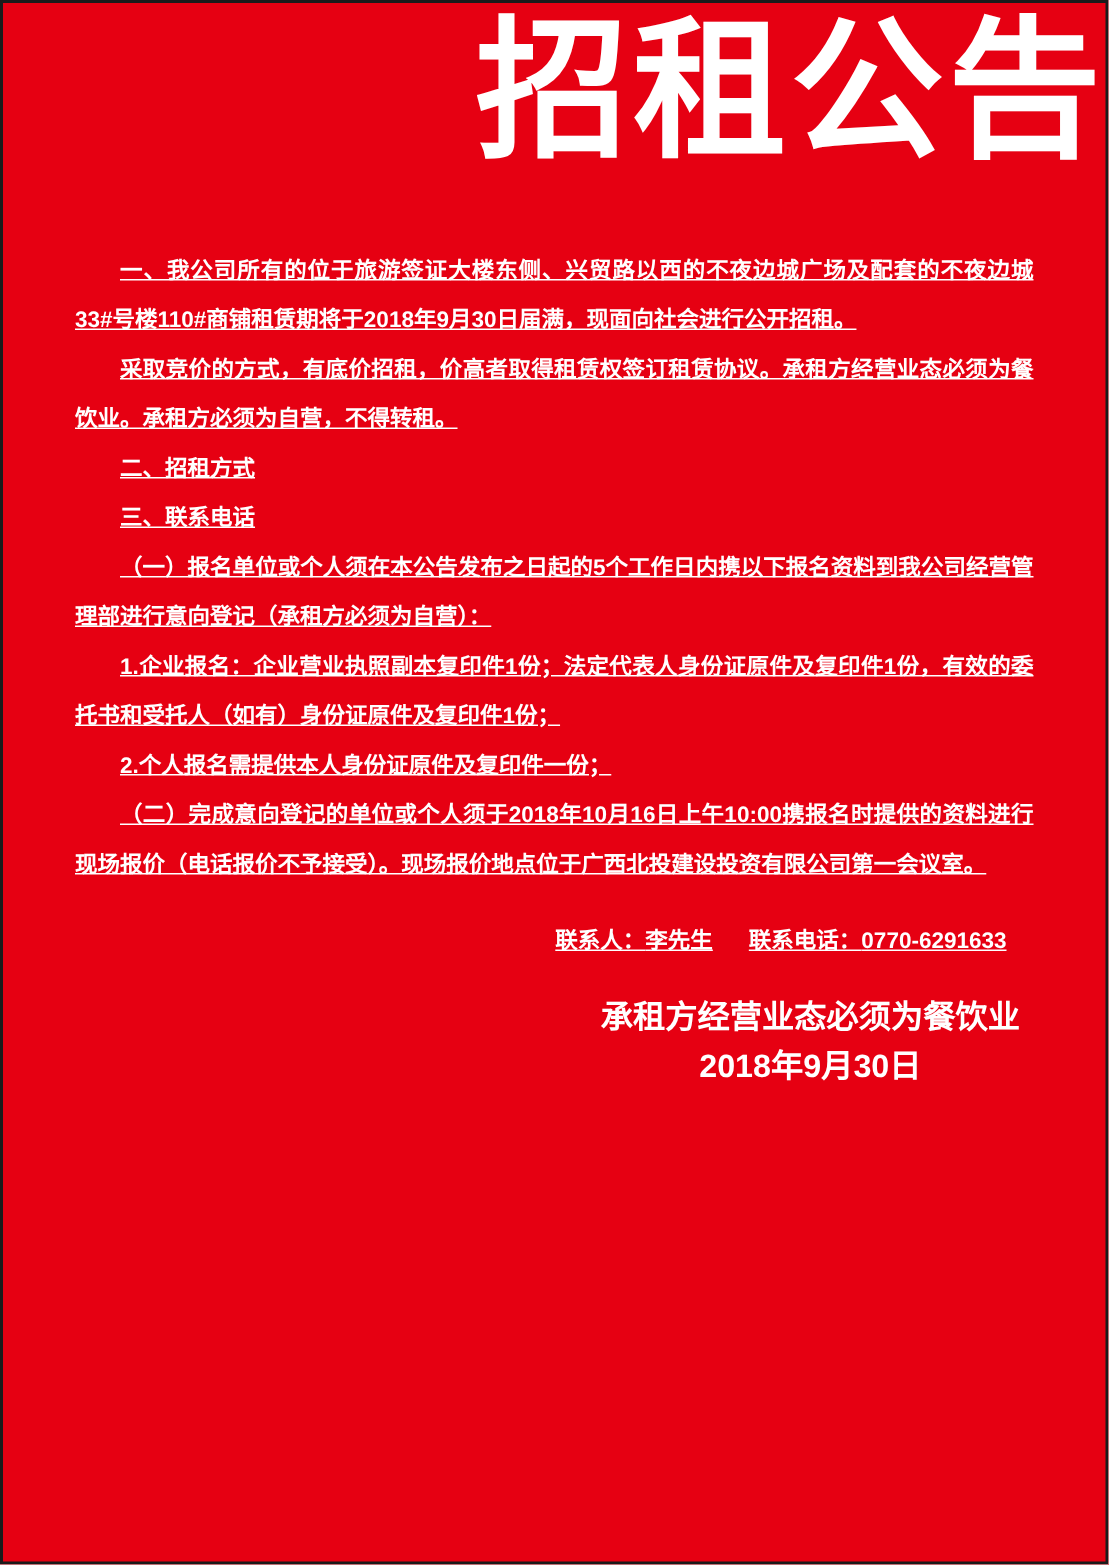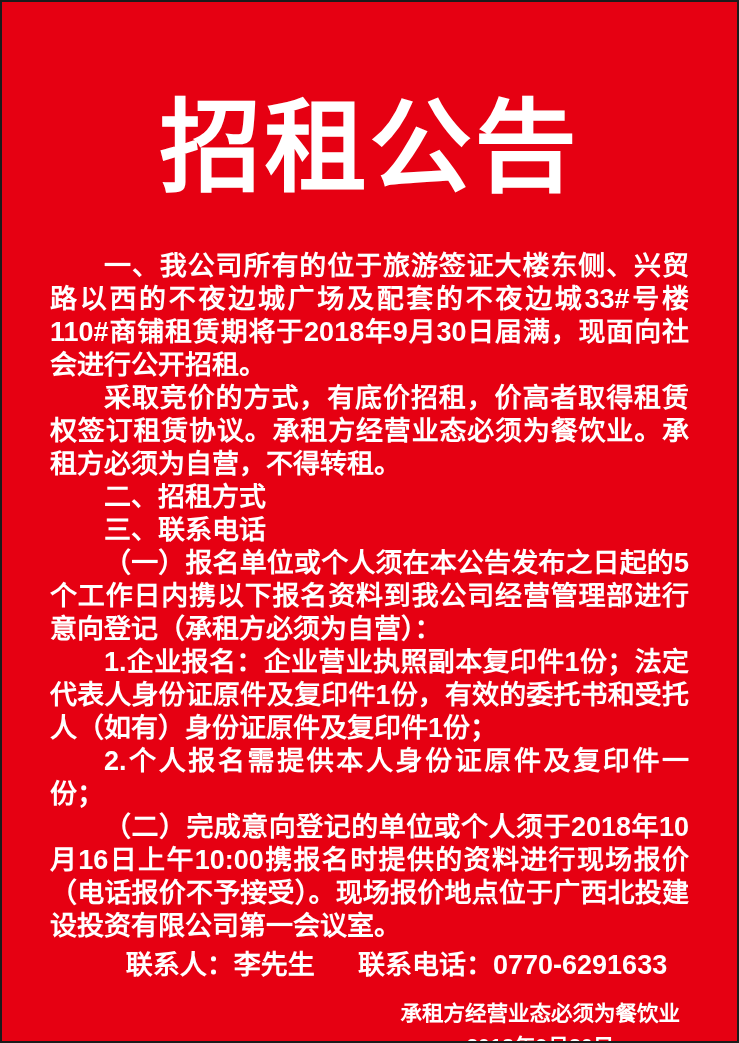--- a/index.html
+++ b/index.html
@@ -13,46 +13,46 @@
     height: 1043px;
     box-sizing: border-box;
     background: #e60012;
     border: 2px solid #1b1b1b;
     overflow: hidden;
     font-family: "Liberation Sans", "DejaVu Sans", sans-serif;
     color: #ffffff;
   }
   .title {
     margin: 0;
-    padding-top: 86px;
-    text-align: center;
+    text-align: right;
     font-family: "Liberation Serif", "DejaVu Serif", serif;
     font-weight: 900;
     font-size: 102px;
     line-height: 122px;
     letter-spacing: 3px;
     color: #ffffff;
     white-space: nowrap;
   }
   .body-text {
     margin: 40px 48px 0 48px;
-    font-size: 27px;
+    font-size: 15px;
     font-weight: bold;
     line-height: 33px;
     text-align: justify;
     text-justify: inter-ideograph;
+    text-decoration: underline;
   }
   .para {
     margin: 0;
     text-indent: 2em;
   }
   .contact-line {
-    margin: 6px;
+    margin: 18px;
     text-indent: 2em;
-    text-align: center;
+    text-align: right;
   }
   .phone-label {
     margin-left: 1.6em;
   }
   .signature {
     margin-top: 16px;
     padding-right: 57px;
     text-align: right;
     font-size: 21.5px;
     font-weight: bold;

